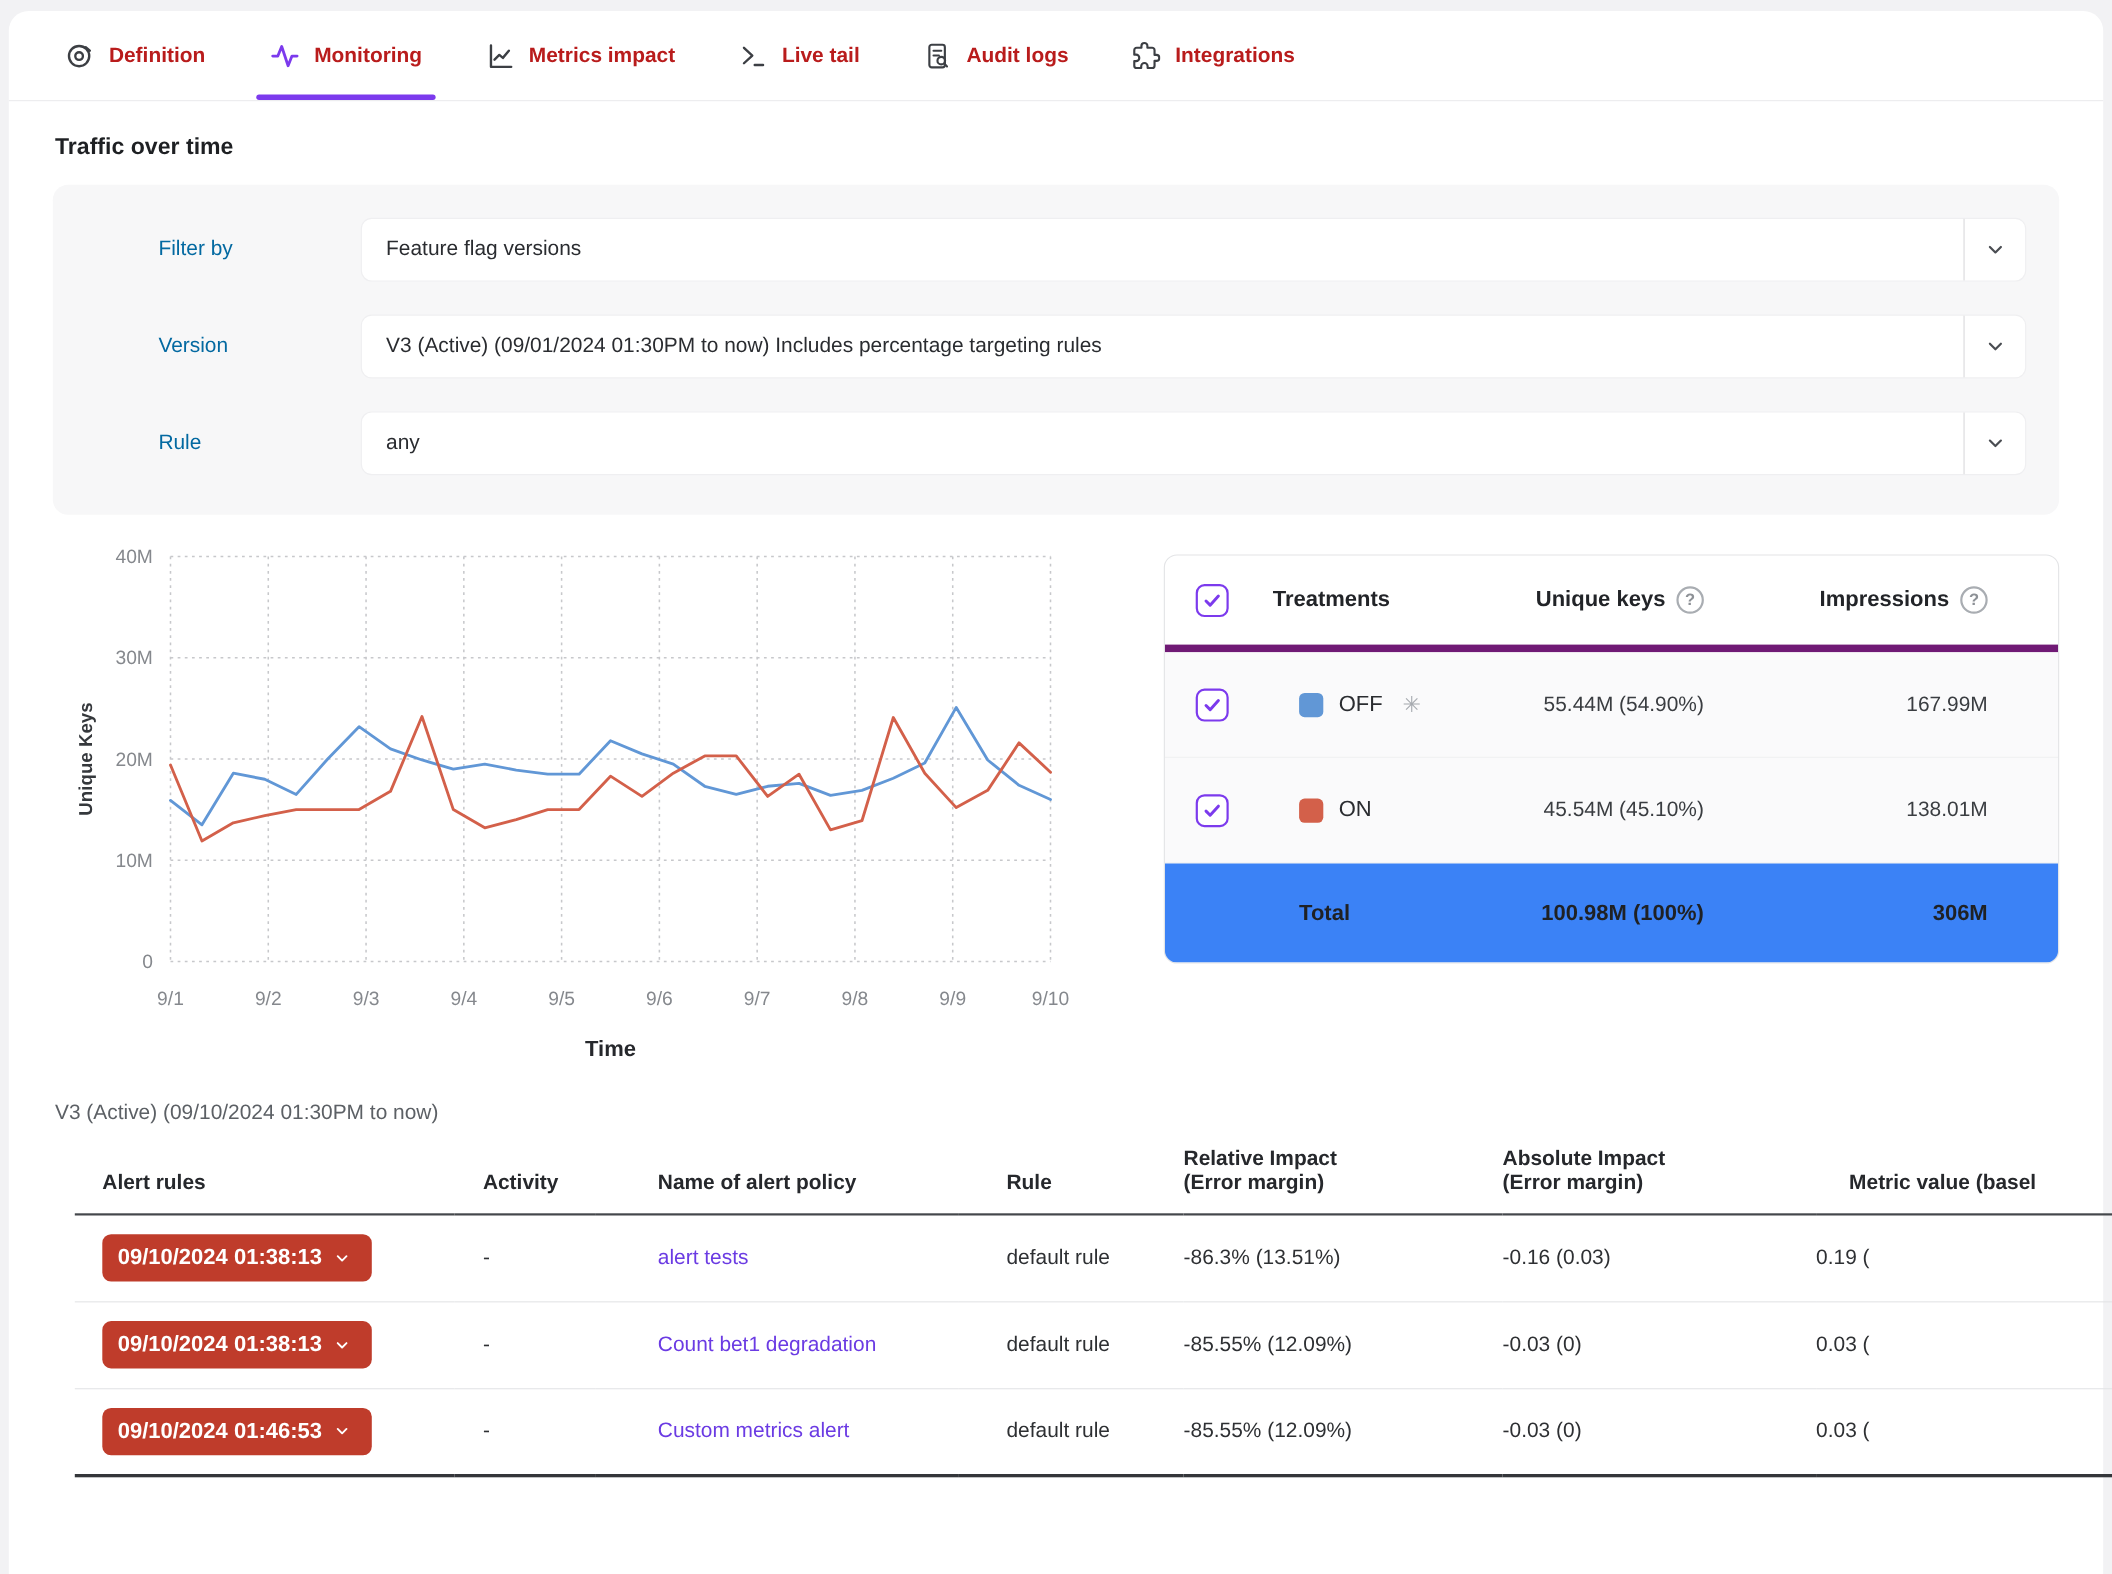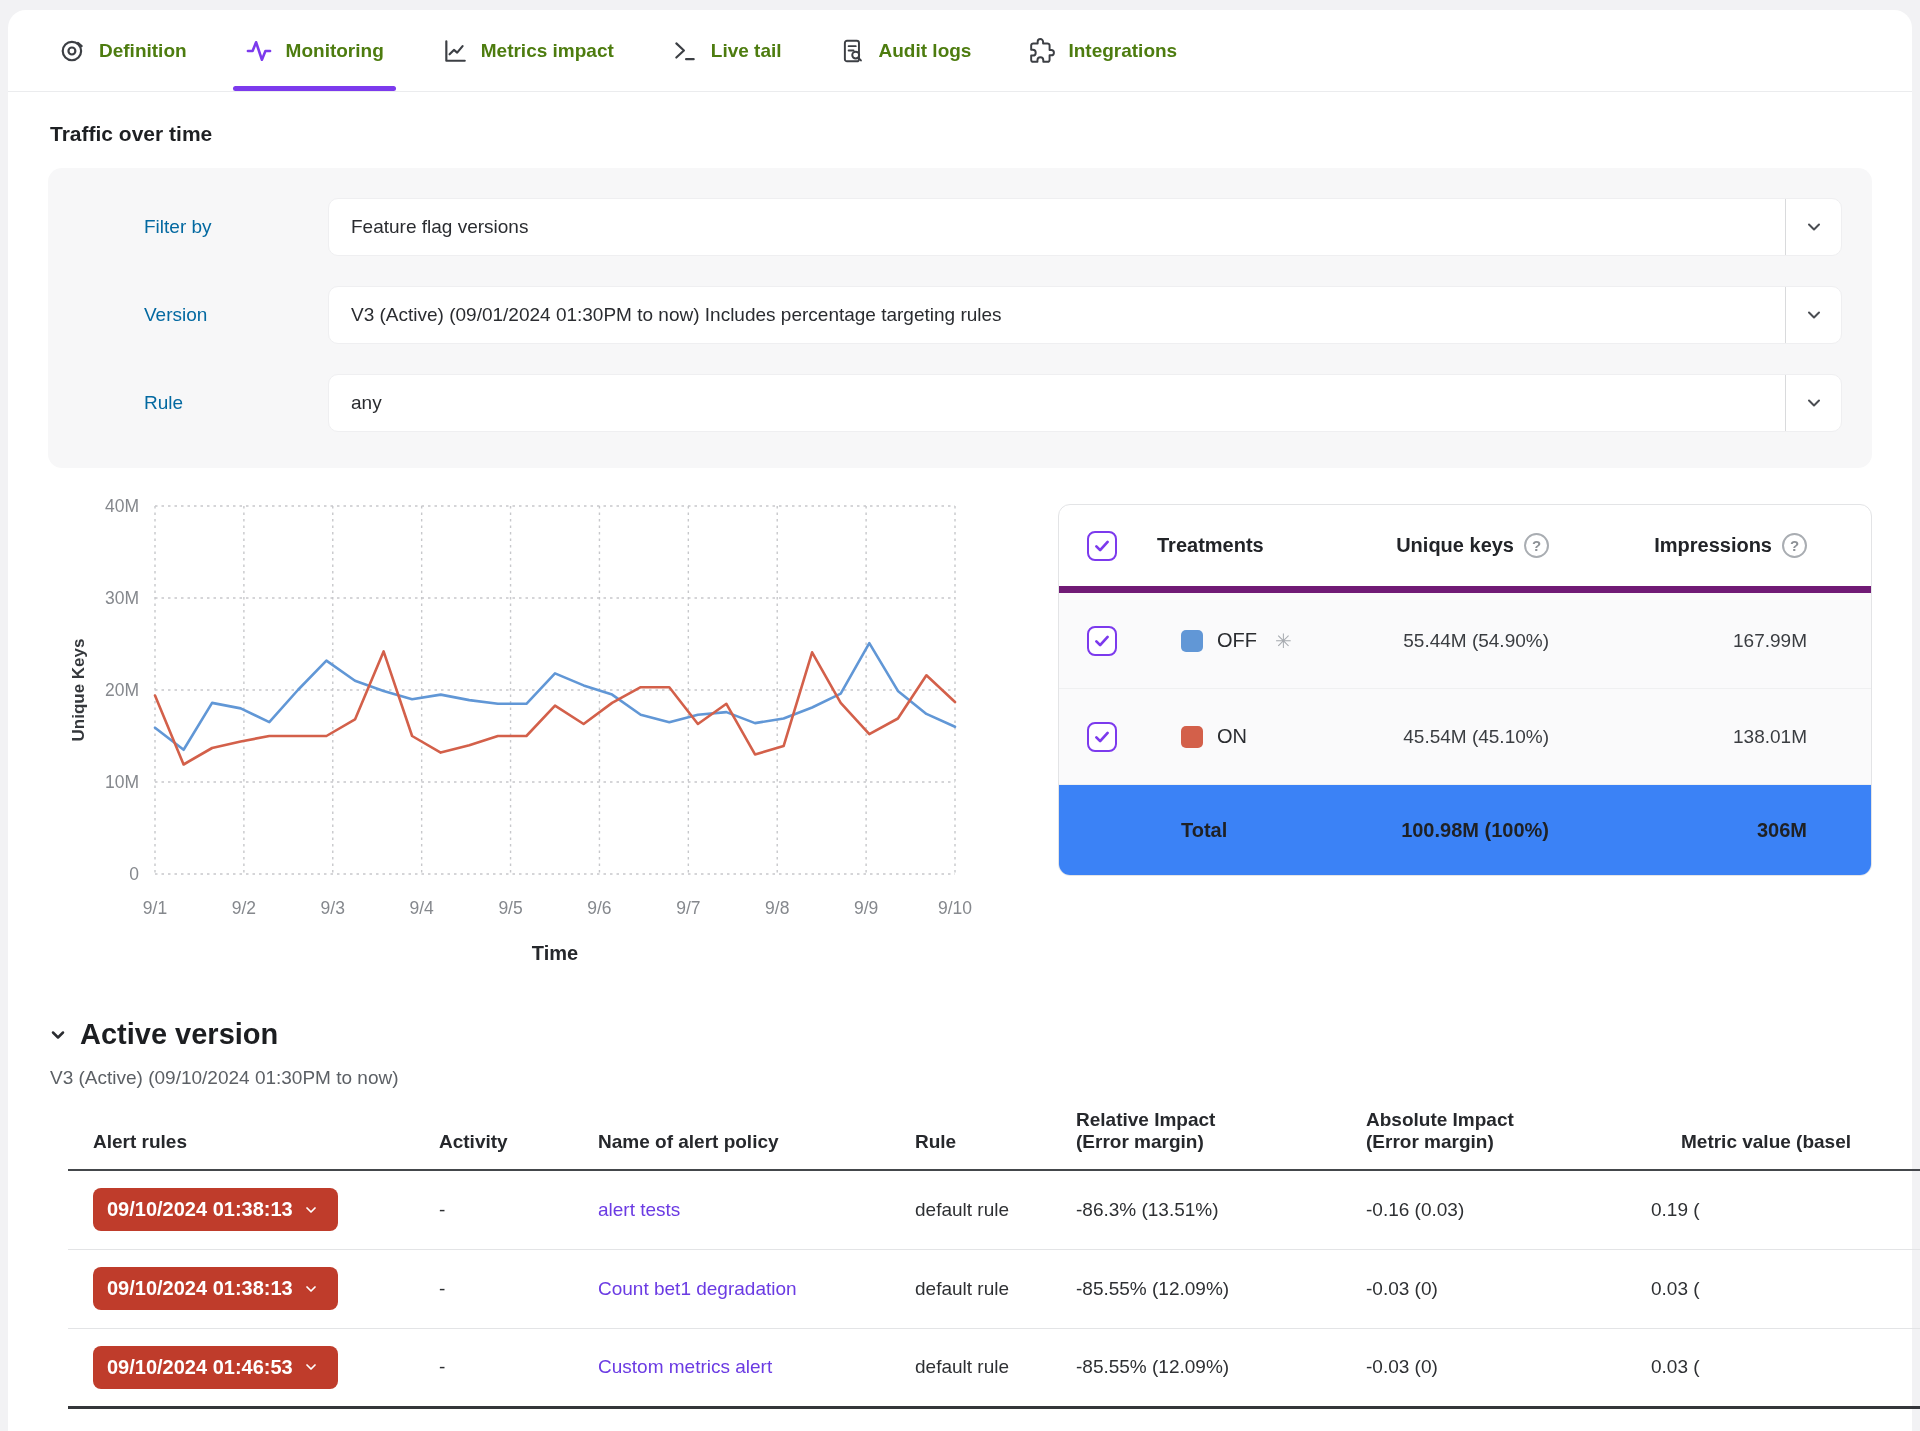--- a/index.html
+++ b/index.html
@@ -6,21 +6,21 @@
   html,body { width:1920px; height:1431px; overflow:hidden; background:#f2f2f4;
     font-family:"Liberation Sans", sans-serif; color:#26282c; }
   .app-card { margin:10px 8px 0; background:#fff; border-radius:18px 18px 0 0;
     min-height:1421px; }
 
   
   .tabbar { display:flex; align-items:stretch; gap:58px; padding:0 0 0 52px;
     height:82px; border-bottom:1px solid #ebecee; }
   .tab { position:relative; display:flex; align-items:center; gap:13px;
     cursor:pointer; }
-  .tab .lbl { font-size:19px; font-weight:bold; color:#4d7c0f; }
+  .tab .lbl { font-size:19px; font-weight:bold; color:#b91c1c; }
   .tab svg { stroke:#3c3f44; }
   .tab.active svg { stroke:#7C3AED; }
   .tab.active .underline { position:absolute; left:-12px; right:-12px; bottom:0;
     height:5px; background:#7C3AED; border-radius:3px; }
 
   
   .section-title { margin:30px 0 0 42px; font-size:21px; font-weight:bold; color:#1e2023; }
 
   
   .filter-card { margin:22px 40px 0; background:#f7f7f8; border-radius:14px;
@@ -271,26 +271,20 @@
 
       <div class="t-grid t-total">
         <div></div>
         <div class="t-name">Total</div>
         <div class="t-col-r uk">100.98M (100%)</div>
         <div class="t-col-r imp">306M</div>
       </div>
     </div>
   </div>
 
-  <div class="active-head">
-    <svg width="20" height="20" viewBox="0 0 24 24" fill="none" stroke="#2b2d31" stroke-width="3" stroke-linecap="round" stroke-linejoin="round">
-        <path d="M6 9l6 6 6-6"></path>
-      </svg>
-    <span class="t">Active version</span>
-  </div>
   <div class="active-sub">V3 (Active) (09/10/2024 01:30PM to now)</div>
 
   <table class="alerts">
     <colgroup>
         <col class="c1">
         <col class="c2">
         <col class="c3">
         <col class="c4">
         <col class="c5">
         <col class="c6">

